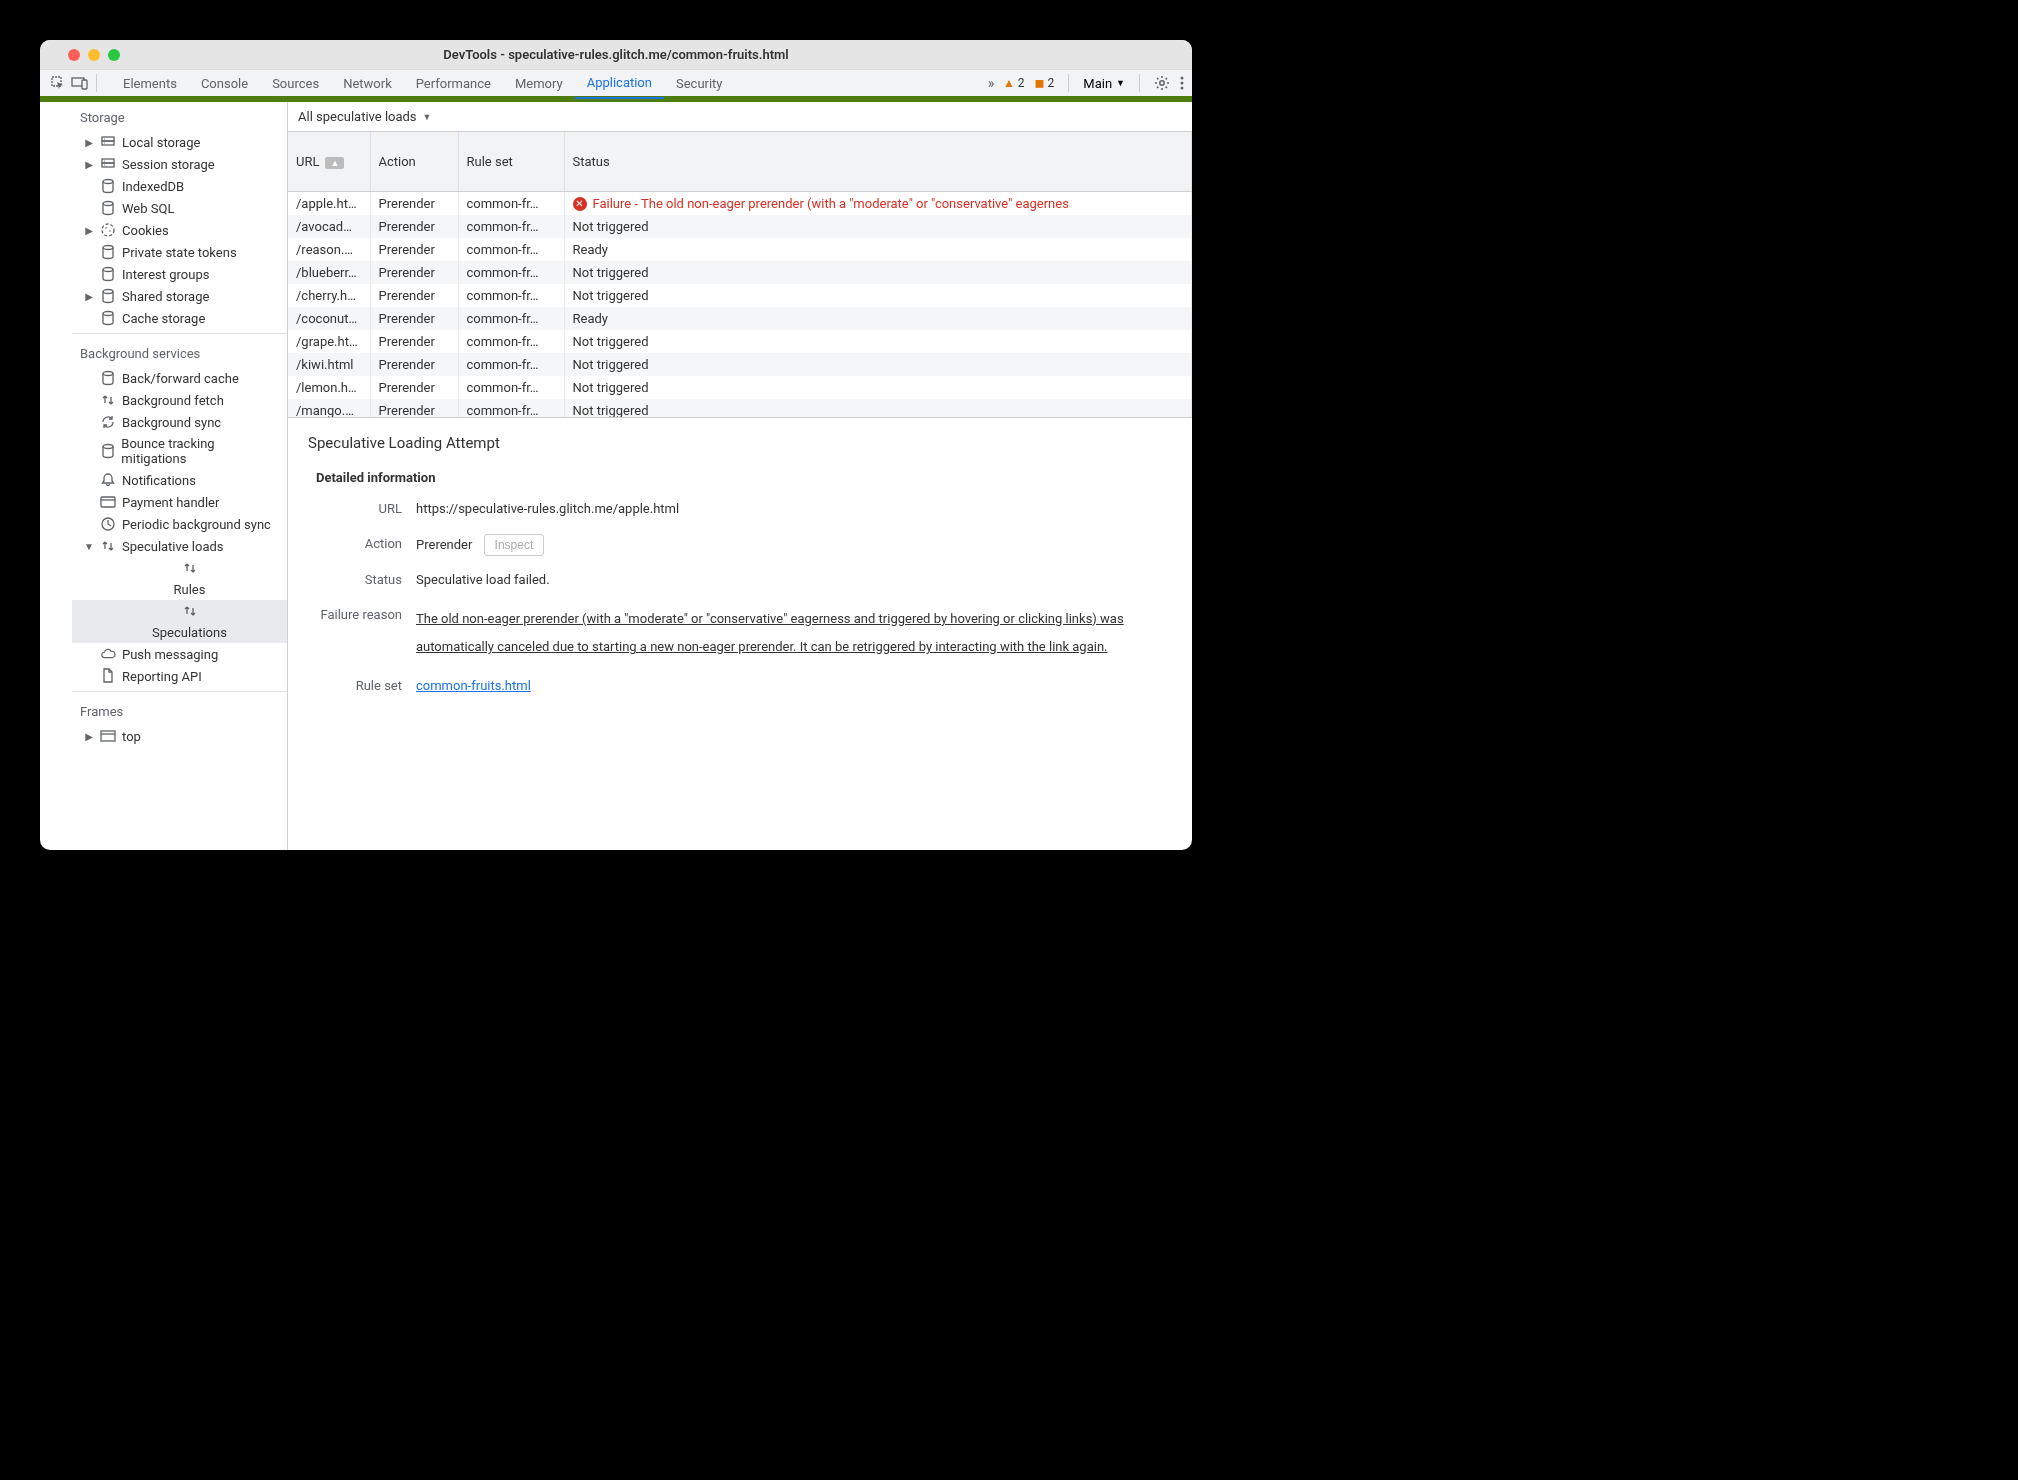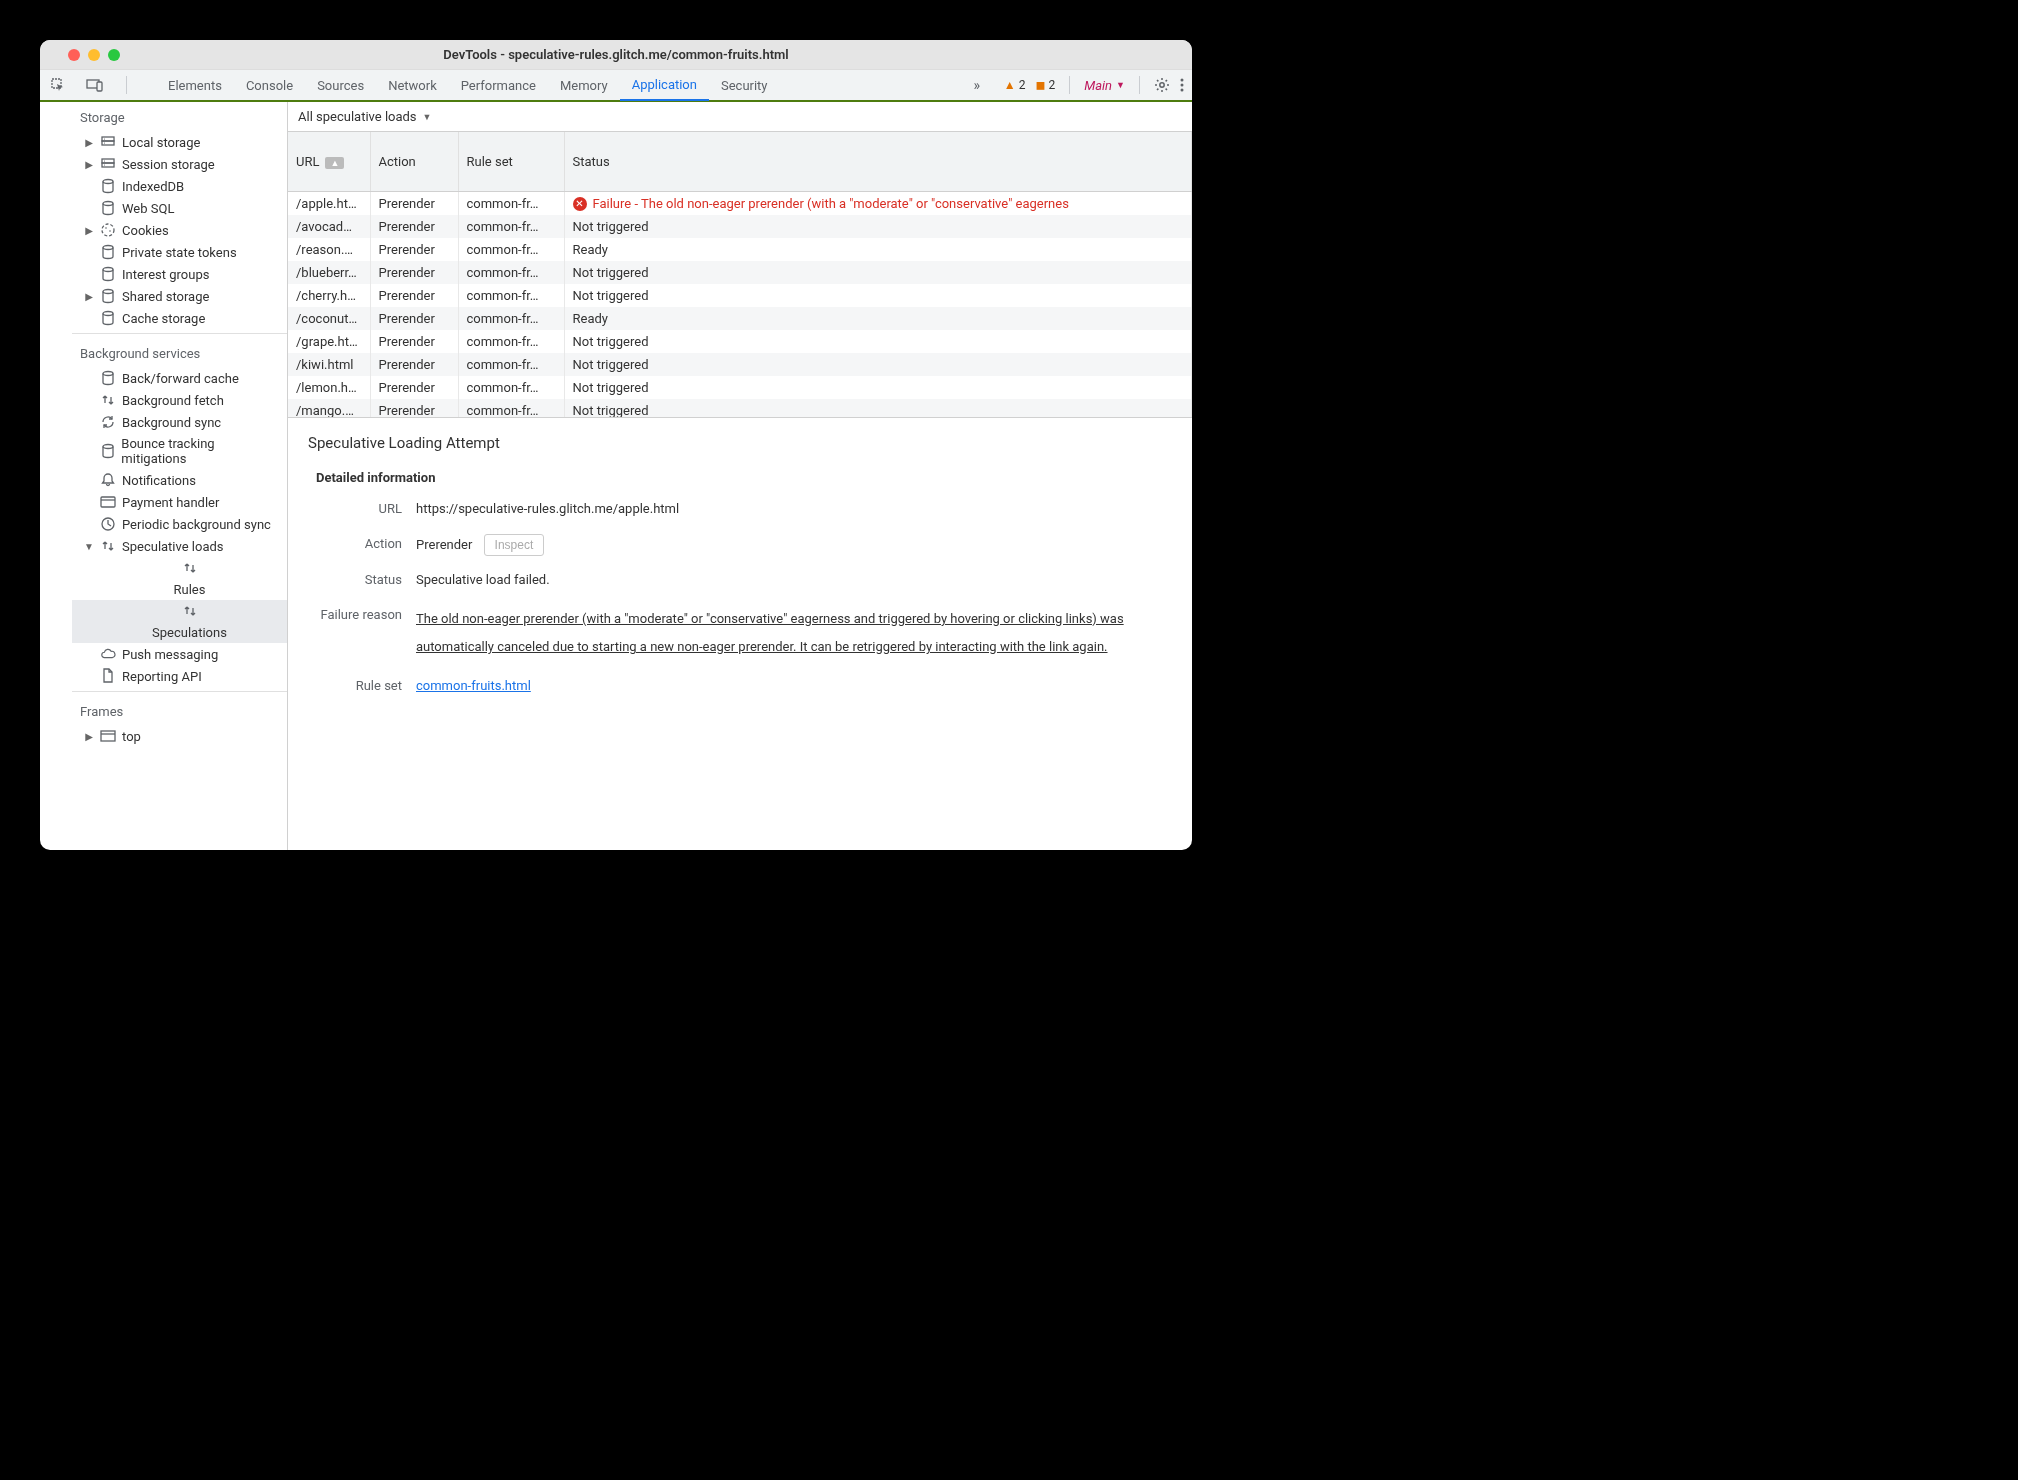--- a/index.html
+++ b/index.html
@@ -34,36 +34,36 @@
 .traffic-lights { display: flex; gap: 8px; }
 .traffic-light { width: 12px; height: 12px; border-radius: 50%; }
 .tl-red { background: #ff5f57; }
 .tl-yellow { background: #ffbd2e; }
 .tl-green { background: #28c840; }
 .title { flex: 1; text-align: center; font-weight: 600; color: #333; font-size: 13px; }
 
 .toolbar {
   height: 32px;
   background: #f1f3f4;
-  border-bottom: 2px solid #4d7c0f;
+  border-bottom: 6px solid #4d7c0f;
   display: flex;
   align-items: center;
   padding: 0 8px;
-  gap: 17px;
+  gap: 2px;
 }
 .toolbar-icon { width: 20px; height: 20px; display: flex; align-items: center; justify-content: center; color: #5f6368; }
 .toolbar-sep { width: 1px; height: 18px; background: #cacdd1; margin: 0 4px; }
 .tabs { display: flex; gap: 0; margin-left: 8px; flex: 1; }
 .tab { padding: 0 12px; height: 32px; display: flex; align-items: center; color: #5f6368; cursor: pointer; font-size: 13px; }
 .tab.active { color: #1a73e8; border-bottom: 2px solid #1a73e8; }
 .toolbar-right { display: flex; align-items: center; gap: 10px; margin-left: auto; }
 .warn-badge { display: flex; align-items: center; gap: 3px; font-size: 12px; color: #333; }
 .warn-tri { color: #e37400; }
 .warn-sq { color: #e37400; }
-.main-dropdown { display: flex; align-items: center; gap: 4px; color: #be185d; cursor: pointer; font-style: italic; }
+.main-dropdown { display: flex; align-items: center; gap: 4px; color: #000000; cursor: pointer; }
 .gear-icon, .more-icon { color: #5f6368; cursor: pointer; }
 
 .content { display: flex; flex: 1; overflow: hidden; }
 .sidebar { width: 216px; border-right: 1px solid #d0d0d0; overflow-y: auto; background: #fff; margin-left: 32px; }
 .sidebar-section-title { padding: 8px 8px 6px 8px; font-size: 13px; color: #5f6368; }
 .sidebar-item { display: flex; align-items: center; padding: 3px 8px 3px 12px; gap: 6px; cursor: pointer; color: #333; font-size: 13px; }
 .sidebar-item.selected { background: #e8eaed; }
 .sidebar-item .expand { width: 10px; text-align: center; color: #666; font-size: 10px; }
 .sidebar-item .noexpand { width: 10px; }
 .sidebar-item .icon { width: 16px; height: 16px; display: flex; align-items: center; justify-content: center; color: #5f6368; }

